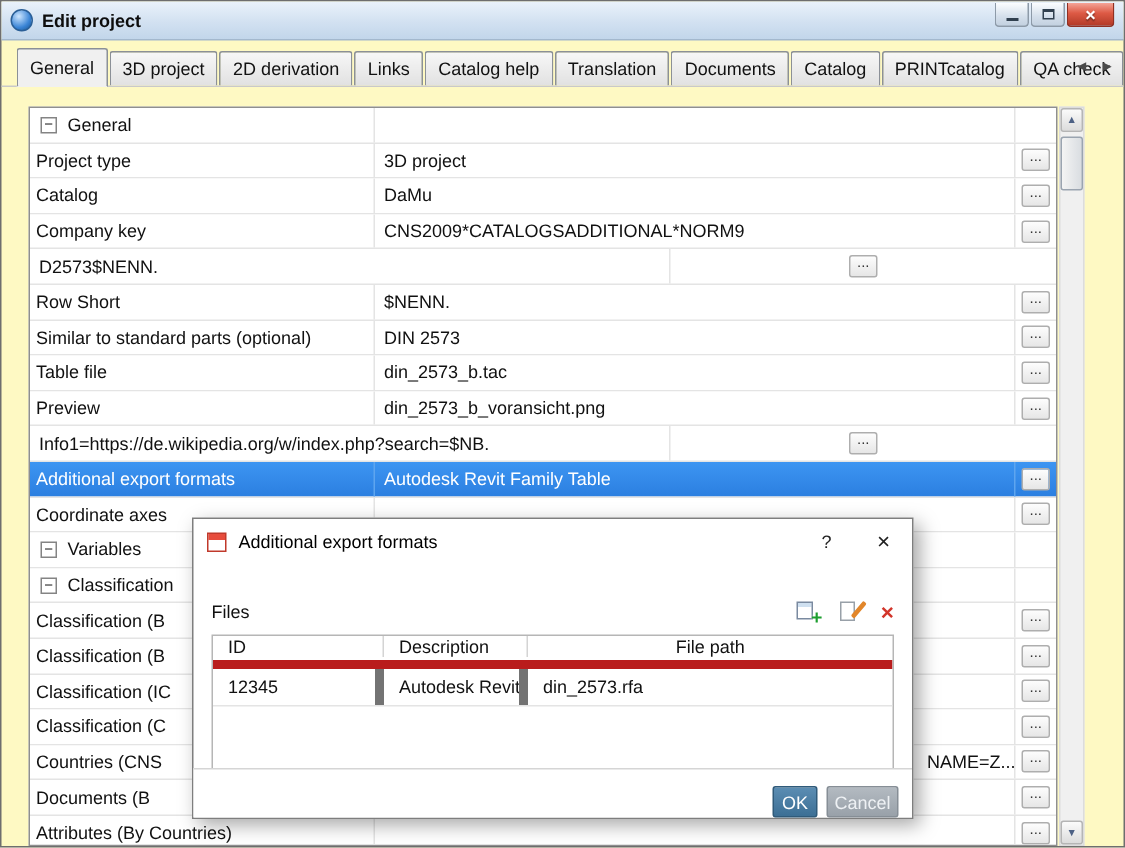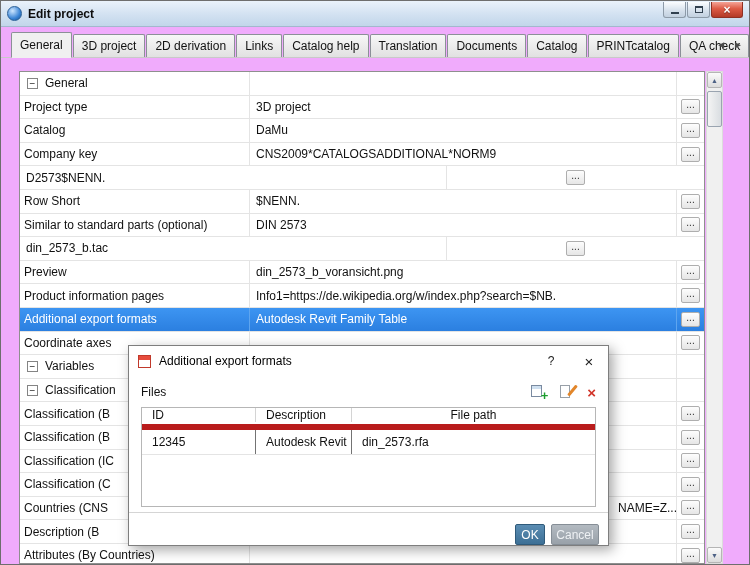--- a/index.html
+++ b/index.html
@@ -1,19 +1,19 @@
 <!DOCTYPE html>
 <html><head>
 <meta charset="utf-8">
 <style>
   *{box-sizing:border-box;margin:0;padding:0}
   html,body{width:750px;height:565px;overflow:hidden}
   body{font-family:"Liberation Sans",sans-serif;font-size:12px;color:#111;background:#fff}
 
-  .window{position:absolute;inset:0;background:#f0abfc;border:1px solid #6e6e6e;display:flex;flex-direction:column}
+  .window{position:absolute;inset:0;background:#fef9c3;border:1px solid #6e6e6e;display:flex;flex-direction:column}
 
   
   .titlebar{position:relative;height:26px;background:linear-gradient(#eaf2fb,#d2e1f1 55%,#c2d6ea);border-bottom:1px solid #a3b8cd;display:flex;align-items:center;padding:0 6px;gap:6px;flex:0 0 auto}
   .app-icon{width:15px;height:15px;border-radius:50%;background:radial-gradient(circle at 35% 30%,#cde6ff,#3b85d6 60%,#15518f);border:1px solid #2a5f97}
   .win-title{font-weight:bold;color:#0d0d0d}
   .win-controls{position:absolute;top:1px;right:6px;display:flex;gap:1px}
   .win-btn{width:23px;height:16px;border:1px solid #8d9aa8;border-top:none;border-radius:0 0 3px 3px;background:linear-gradient(#fbfdff,#d4dfeb 60%,#c3d1e0);display:flex;align-items:center;justify-content:center;cursor:default}
   .win-btn .min-bar{width:8px;height:2px;background:#31404f;margin-top:7px}
   .win-btn .max-box{width:8px;height:7px;border:1px solid #31404f;border-top-width:2px}
   .win-btn.close{width:32px;background:linear-gradient(#f4a497,#dd5a45 45%,#b33a27);border-color:#8f3023;color:#fff;font-weight:bold;font-size:12px;line-height:12px;text-shadow:0 1px 1px rgba(0,0,0,.4)}
@@ -48,38 +48,38 @@
   .sb-thumb{position:absolute;left:0;top:19px;width:15px;height:36px;border:1px solid #9aa4b0;border-radius:2px;background:linear-gradient(90deg,#f4f4f4,#d9dde1)}
 
   
   .dialog{position:absolute;left:127px;top:344px;width:481px;height:201px;background:#fff;border:1px solid #7e7e7e;box-shadow:4px 4px 12px rgba(0,0,0,.35)}
   .dlg-title{height:30px;display:flex;align-items:center;gap:8px;padding:0 4px 0 9px}
   .dlg-icon{width:13px;height:13px;border:1px solid #c0392b;background:linear-gradient(#e74c3c 0 4px,#fff 4px);flex:0 0 auto}
   .dlg-title-text{flex:1;color:#000}
   .dlg-sysbtn{width:30px;height:24px;display:flex;align-items:center;justify-content:center;color:#222;cursor:default}
   .dlg-sysbtn.close{font-size:15px}
   .dlg-body{padding:0 12px}
-  .files-row{display:flex;align-items:center;height:24px;margin-top:4px}
+  .files-row{display:flex;align-items:center;height:24px;margin-top:20px}
   .files-label{color:#111}
   .file-icons{margin-left:auto;display:flex;gap:12px;align-items:center}
   .ficon{position:relative;width:16px;height:16px;display:inline-block;cursor:default}
   .mini-table{position:absolute;left:0;top:1px;width:11px;height:12px;border:1px solid #7a8aa0;background:linear-gradient(#cfe0f0 0 3px,#fff 3px)}
   .plus{position:absolute;right:-1px;bottom:-3px;color:#1d9e2f;font-weight:bold;font-size:13px;text-shadow:0 0 2px #fff}
   .sheet{position:absolute;left:1px;top:1px;width:10px;height:13px;border:1px solid #98a0a8;background:#fff}
   .pen{position:absolute;right:1px;top:0;width:3px;height:13px;background:#e2862a;border-radius:1px;transform:rotate(40deg)}
   .del-x{color:#d2352a;font-weight:bold;font-size:15px;line-height:15px;cursor:default}
   .dlg-table{border:1px solid #b6b6b6;margin-top:3px;height:100px;background:#fff;overflow:hidden}
   .dlg-thead{display:flex;height:22px;border-bottom:6px solid #b91c1c;align-items:flex-start}
   .th{display:flex;align-items:center;padding-left:10px;border-right:1px solid #d4d4d4;color:#111}
   .th:last-child{border-right:none;justify-content:center;padding-left:0}
   .col-id{width:114px;flex:0 0 auto}
   .col-desc{width:96px;flex:0 0 auto}
   .col-path{flex:1}
   .dlg-row{display:flex;height:25px;border-bottom:1px solid #e4e4e4;align-items:stretch}
-  .td{display:flex;align-items:center;padding-left:10px;border-right:1px solid #737373;overflow:hidden;white-space:nowrap}
+  .td{display:flex;align-items:center;padding-left:10px;border-right:6px solid #737373;overflow:hidden;white-space:nowrap}
   .td:last-child{border-right:none}
   .dlg-footer{position:absolute;left:0;right:0;bottom:0;height:33px;border-top:1px solid #d5d5d5;display:flex;align-items:flex-end;justify-content:flex-end;gap:6px;padding:0 9px;background:#fff}
   .btn{height:21px;border-radius:2px;display:flex;align-items:center;justify-content:center;font-size:12px;cursor:default}
   .btn.ok{width:30px;background:linear-gradient(#5b8db3,#3c6f95);border:1px solid #2f5a7a;color:#fff}
   .btn.cancel{width:48px;background:linear-gradient(#b3bac1,#99a1a9);border:1px solid #868e96;color:#eef1f4}
 </style>
 </head>
 <body>
 
 <div class="window">
@@ -186,42 +186,42 @@
             <span>Similar to standard parts (optional)</span>
           </div>
           <div class="cell value">
             <span>DIN 2573</span>
           </div>
           <div class="cell dots">
             <span class="dots-btn">...</span>
           </div>
         </div>
         <div class="grow prop">
+          <div class="cell name">
+            <span>Table file</span>
+          </div>
           <div class="cell value">
             <span>din_2573_b.tac</span>
           </div>
           <div class="cell dots">
             <span class="dots-btn">...</span>
           </div>
         </div>
         <div class="grow prop">
           <div class="cell name">
             <span>Preview</span>
           </div>
           <div class="cell value">
             <span>din_2573_b_voransicht.png</span>
           </div>
           <div class="cell dots">
             <span class="dots-btn">...</span>
           </div>
         </div>
         <div class="grow prop">
-          <div class="cell name">
-            <span>Product information pages</span>
-          </div>
           <div class="cell value">
             <span>Info1=https://de.wikipedia.org/w/index.php?search=$NB.</span>
           </div>
           <div class="cell dots">
             <span class="dots-btn">...</span>
           </div>
         </div>
         <div class="grow prop selected">
           <div class="cell name">
             <span>Additional export formats</span>
@@ -310,21 +310,21 @@
           </div>
           <div class="cell value">
             <span style="padding-left: 362px;">NAME=Z...</span>
           </div>
           <div class="cell dots">
             <span class="dots-btn">...</span>
           </div>
         </div>
         <div class="grow prop">
           <div class="cell name">
-            <span>Description (B</span>
+            <span>Documents (B</span>
           </div>
           <div class="cell value">
             <span></span>
           </div>
           <div class="cell dots">
             <span class="dots-btn">...</span>
           </div>
         </div>
         <div class="grow prop">
           <div class="cell name">

